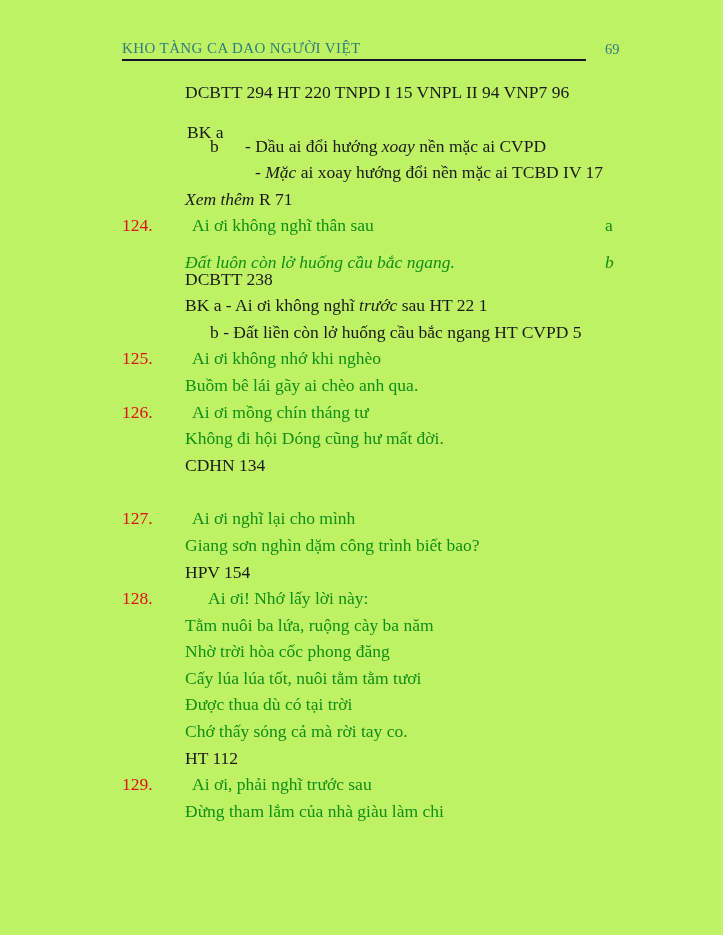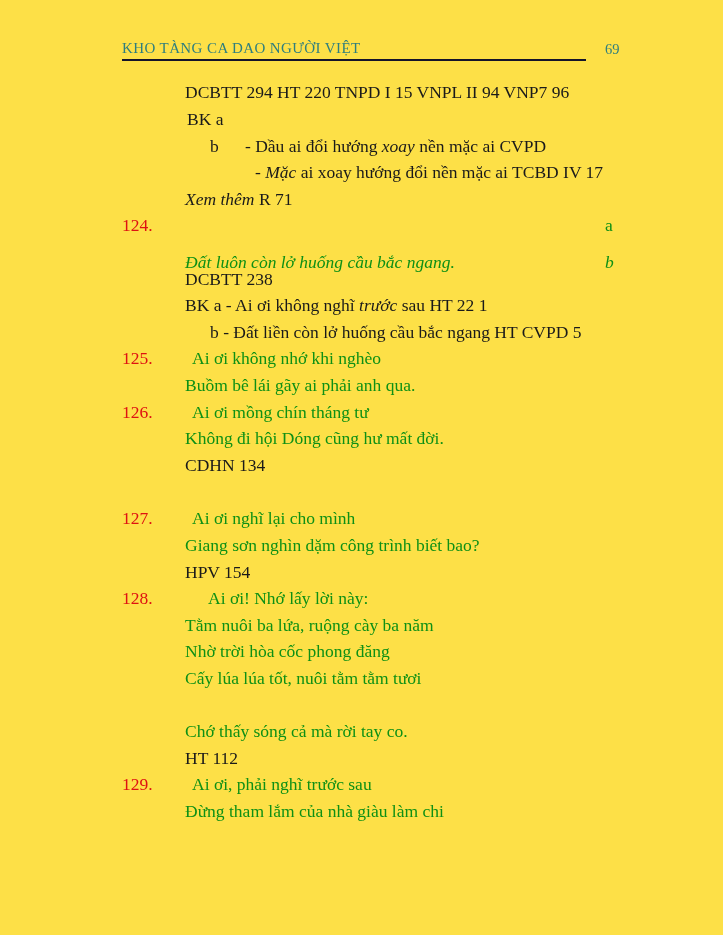--- a/index.html
+++ b/index.html
@@ -1,20 +1,20 @@
 <!DOCTYPE html>
 <html style="--teal: #2E7E7E; --red: #DE1212; --green: #0E9015; --black: #1A1A1A; --rule: #14142A;"><head>
 <meta charset="utf-8">
 <style>
   html, body { margin: 0; padding: 0; background: #ffffff; }
   .page {
     position: relative;
     width: 723px;
     height: 935px;
-    background: #fde047;
+    background: #bef264;
     font-family: "Liberation Serif", "DejaVu Serif", serif;
     overflow: hidden;
   }
   .header-title {
     position: absolute;
     left: 122px;
     top: 40px;
     font-size: 15px;
     letter-spacing: 0.4px;
     color: var(--teal);
@@ -54,56 +54,57 @@
 <body>
 
 <div class="page">
   <span class="header-title">KHO TÀNG CA DAO NGƯỜI VIỆT</span>
   <span class="header-pagenum">69</span>
   <div class="header-rule"></div>
   <div class="body-area">
       <div class="line" style="top: 82px;">
         <span class="item c-black" style="left: 185px;"><span>DCBTT 294 HT 220 TNPD I 15 VNPL II 94 VNP7 96</span></span>
       </div>
-      <div class="line" style="top: 109px;">
+      <div class="line" style="top: 122px;">
         <span class="item c-black" style="left: 187px;"><span>BK a</span></span>
       </div>
       <div class="line" style="top: 136px;">
         <span class="item c-black" style="left: 210px;"><span>b</span></span>
         <span class="item c-black" style="left: 245px;"><span>- Dầu ai đổi hướng </span><span class="it">xoay</span><span> nền mặc ai CVPD</span></span>
       </div>
       <div class="line" style="top: 162px;">
         <span class="item c-black" style="left: 255px;"><span>- </span><span class="it">Mặc</span><span> ai xoay hướng đổi nền mặc ai TCBD IV 17</span></span>
       </div>
       <div class="line" style="top: 189px;">
         <span class="item c-black" style="left: 185px;"><span class="it">Xem thêm</span><span> R 71</span></span>
       </div>
       <div class="line" style="top: 215px;">
         <span class="item c-red" style="left: 122px;"><span>124.</span></span>
+        <span class="item c-green" style="left: 192px;"><span>Ai ơi không nghĩ thân sau</span></span>
         <span class="item c-green" style="left: 605px;"><span>a</span></span>
       </div>
       <div class="line" style="top: 252px; font-style: italic;">
         <span class="item c-green" style="left: 185px;"><span>Đất luôn còn lở huống cầu bắc ngang.</span></span>
         <span class="item c-green" style="left: 605px;"><span>b</span></span>
       </div>
       <div class="line" style="top: 269px;">
         <span class="item c-black" style="left: 185px;"><span>DCBTT 238</span></span>
       </div>
       <div class="line" style="top: 295px;">
         <span class="item c-black" style="left: 185px;"><span>BK a - Ai ơi không nghĩ </span><span class="it">trước</span><span> sau HT 22 1</span></span>
       </div>
       <div class="line" style="top: 322px;">
         <span class="item c-black" style="left: 210px;"><span>b - Đất liền còn lở huống cầu bắc ngang HT CVPD 5</span></span>
       </div>
       <div class="line" style="top: 348px;">
         <span class="item c-red" style="left: 122px;"><span>125.</span></span>
         <span class="item c-green" style="left: 192px;"><span>Ai ơi không nhớ khi nghèo</span></span>
       </div>
       <div class="line" style="top: 375px;">
-        <span class="item c-green" style="left: 185px;"><span>Buồm bê lái gãy ai phải anh qua.</span></span>
+        <span class="item c-green" style="left: 185px;"><span>Buồm bê lái gãy ai chèo anh qua.</span></span>
       </div>
       <div class="line" style="top: 402px;">
         <span class="item c-red" style="left: 122px;"><span>126.</span></span>
         <span class="item c-green" style="left: 192px;"><span>Ai ơi mồng chín tháng tư</span></span>
       </div>
       <div class="line" style="top: 428px;">
         <span class="item c-green" style="left: 185px;"><span>Không đi hội Dóng cũng hư mất đời.</span></span>
       </div>
       <div class="line" style="top: 455px;">
         <span class="item c-black" style="left: 185px;"><span>CDHN 134</span></span>
@@ -124,20 +125,23 @@
       </div>
       <div class="line" style="top: 615px;">
         <span class="item c-green" style="left: 185px;"><span>Tằm nuôi ba lứa, ruộng cày ba năm</span></span>
       </div>
       <div class="line" style="top: 641px;">
         <span class="item c-green" style="left: 185px;"><span>Nhờ trời hòa cốc phong đăng</span></span>
       </div>
       <div class="line" style="top: 668px;">
         <span class="item c-green" style="left: 185px;"><span>Cấy lúa lúa tốt, nuôi tằm tằm tươi</span></span>
       </div>
+      <div class="line" style="top: 694px;">
+        <span class="item c-green" style="left: 185px;"><span>Được thua dù có tại trời</span></span>
+      </div>
       <div class="line" style="top: 721px;">
         <span class="item c-green" style="left: 185px;"><span>Chớ thấy sóng cả mà rời tay co.</span></span>
       </div>
       <div class="line" style="top: 748px;">
         <span class="item c-black" style="left: 185px;"><span>HT 112</span></span>
       </div>
       <div class="line" style="top: 774px;">
         <span class="item c-red" style="left: 122px;"><span>129.</span></span>
         <span class="item c-green" style="left: 192px;"><span>Ai ơi, phải nghĩ trước sau</span></span>
       </div>

